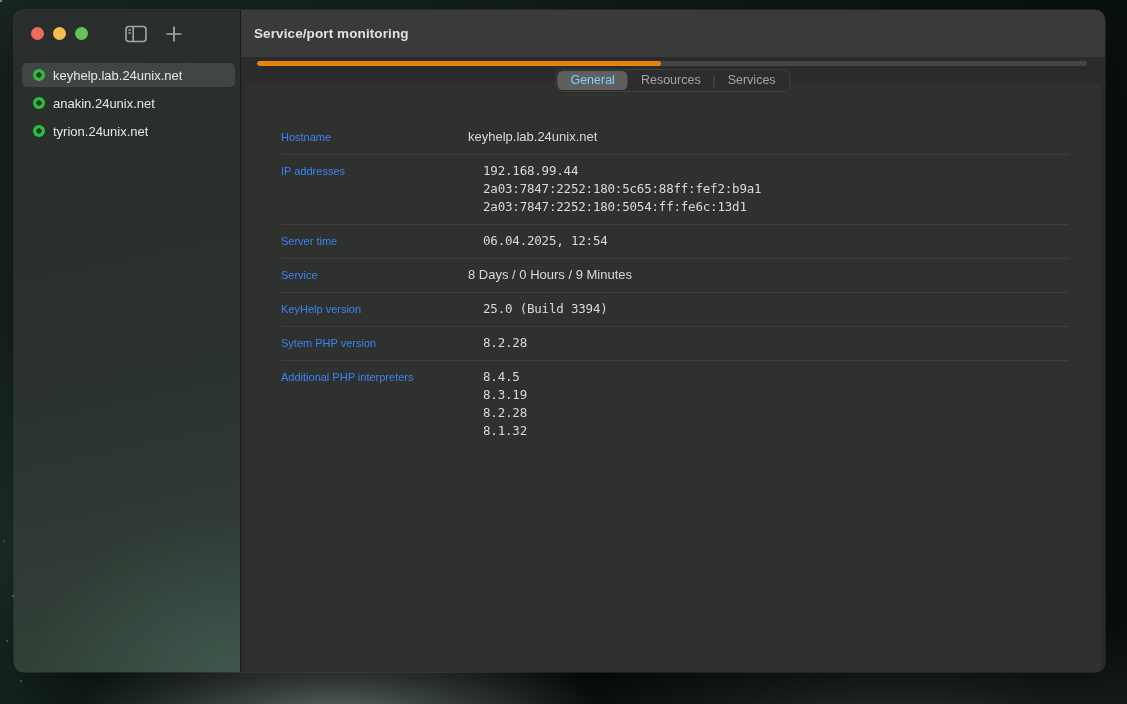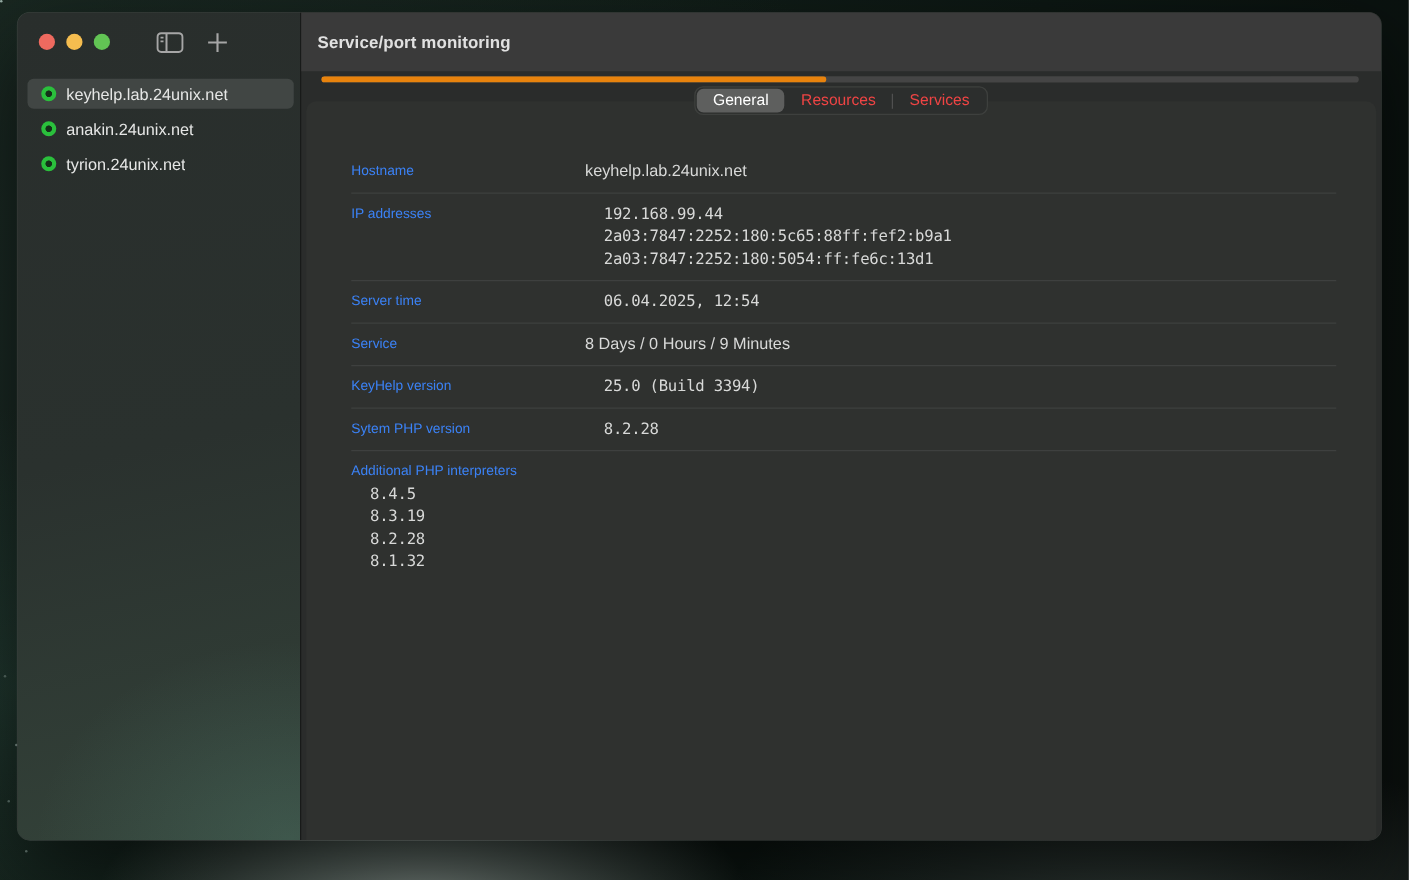--- a/index.html
+++ b/index.html
@@ -67,30 +67,30 @@
 
   .panel{ position:absolute; top:71px; left:4px; right:4px; bottom:0;
     background:#2f312f; border-radius:8px 8px 0 0; }
 
   .tabs{
     position:absolute; top:59px; left:50%; transform:translateX(-50%); z-index:2;
     height:23px; display:flex; align-items:center;
     background:#2c2e2d; border:1px solid #3e403e; border-radius:7px; padding:0 1px;
   }
   .tab{
-    border:none; background:transparent; color:#ef4444; font-family:inherit;
+    border:none; background:transparent; color:#a3a3a3; font-family:inherit;
     font-size:12.5px; height:19px; line-height:19px; padding:0 13px; border-radius:5.5px;
     cursor:default;
   }
-  .tab.selected{ background:#5e5f5e; color:#ffffff; }
+  .tab.selected{ background:#5e5f5e; color:#7dd3fc; }
   .tab-sep{ width:1px; height:12px; background:#505050; flex:none; }
 
   .rows{ position:absolute; top:71px; left:4px; right:4px; padding:40px 32px 0 36px; }
   .row{ display:flex; align-items:flex-start; padding:7px 0 8px; border-bottom:1px solid #3e403f; }
-  .row:last-child{ border-bottom:none;flex-direction:column; }
+  .row:last-child{ border-bottom:none; }
   .row-label{ width:187px; flex:none; font-size:11px; line-height:18px; color:#3b82f6; }
   .row-values{ font-size:13px; line-height:18px; color:#d8d9d8; }
   .row-values.mono{ font-family:"DejaVu Sans Mono", monospace; font-size:12.5px; letter-spacing:-0.2px;margin-left:15px; }
 </style>
 </head>
 <body>
 
 <div class="stars"></div>
 
 <div class="window">

